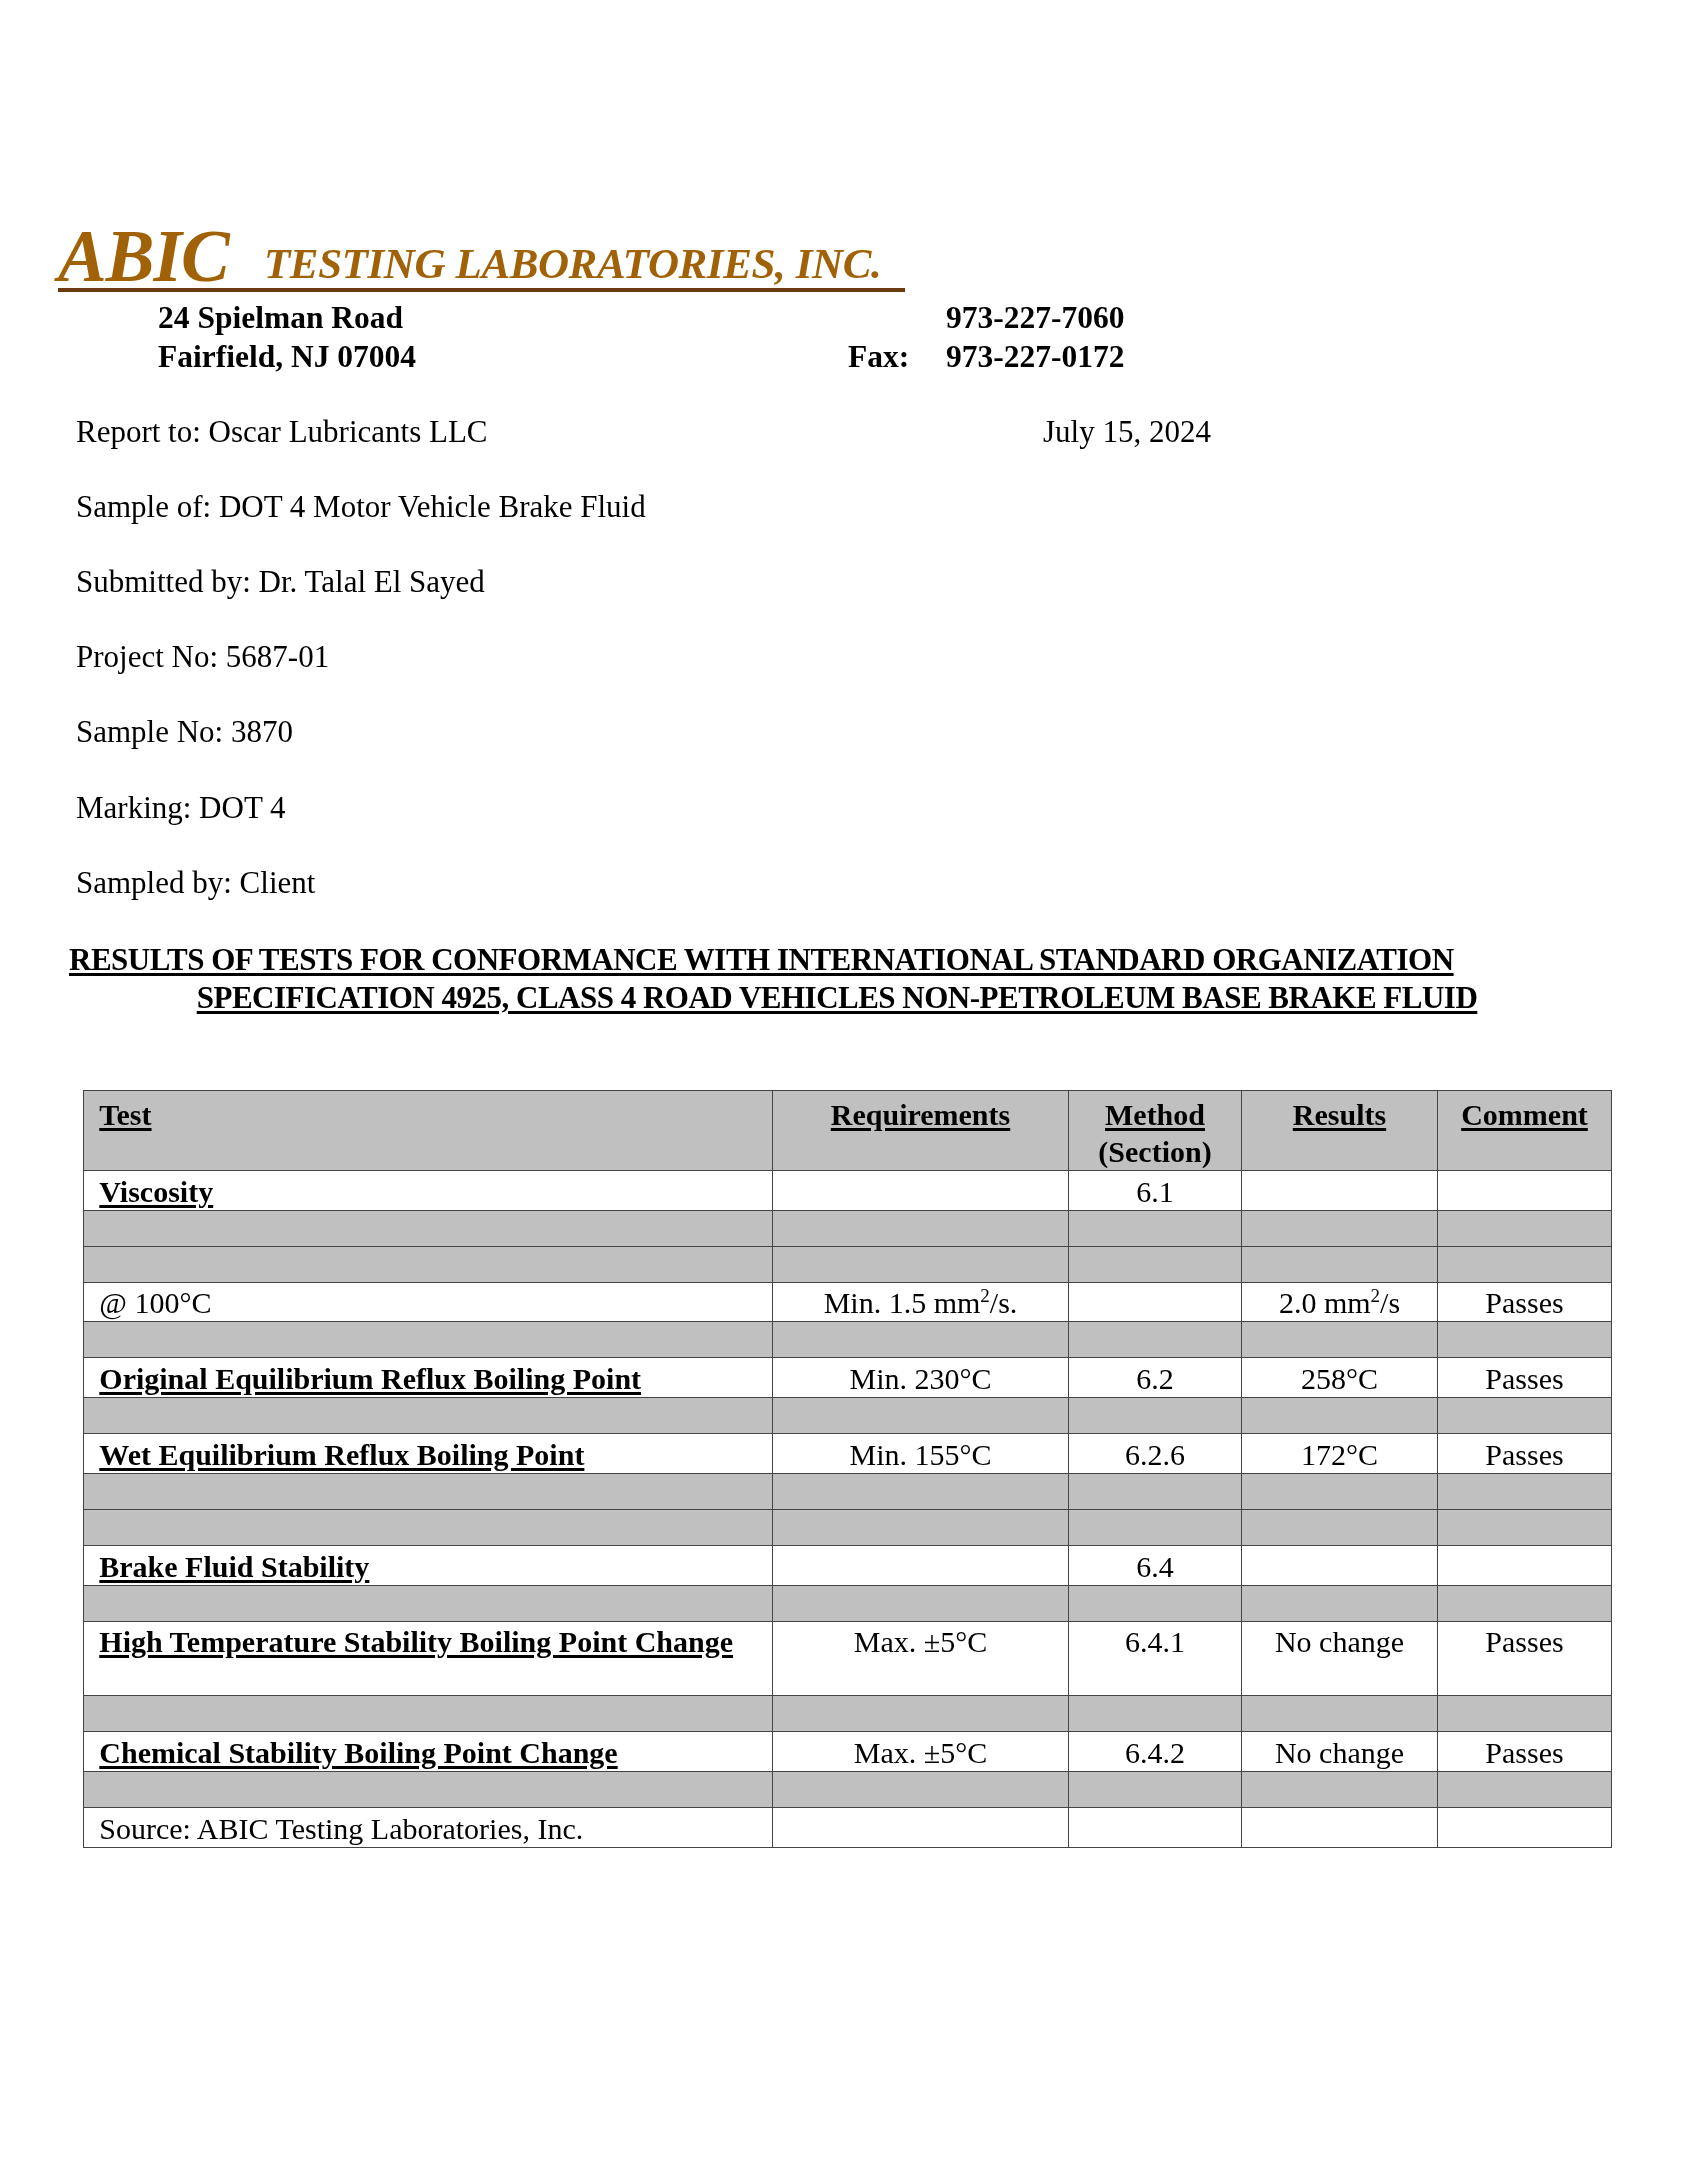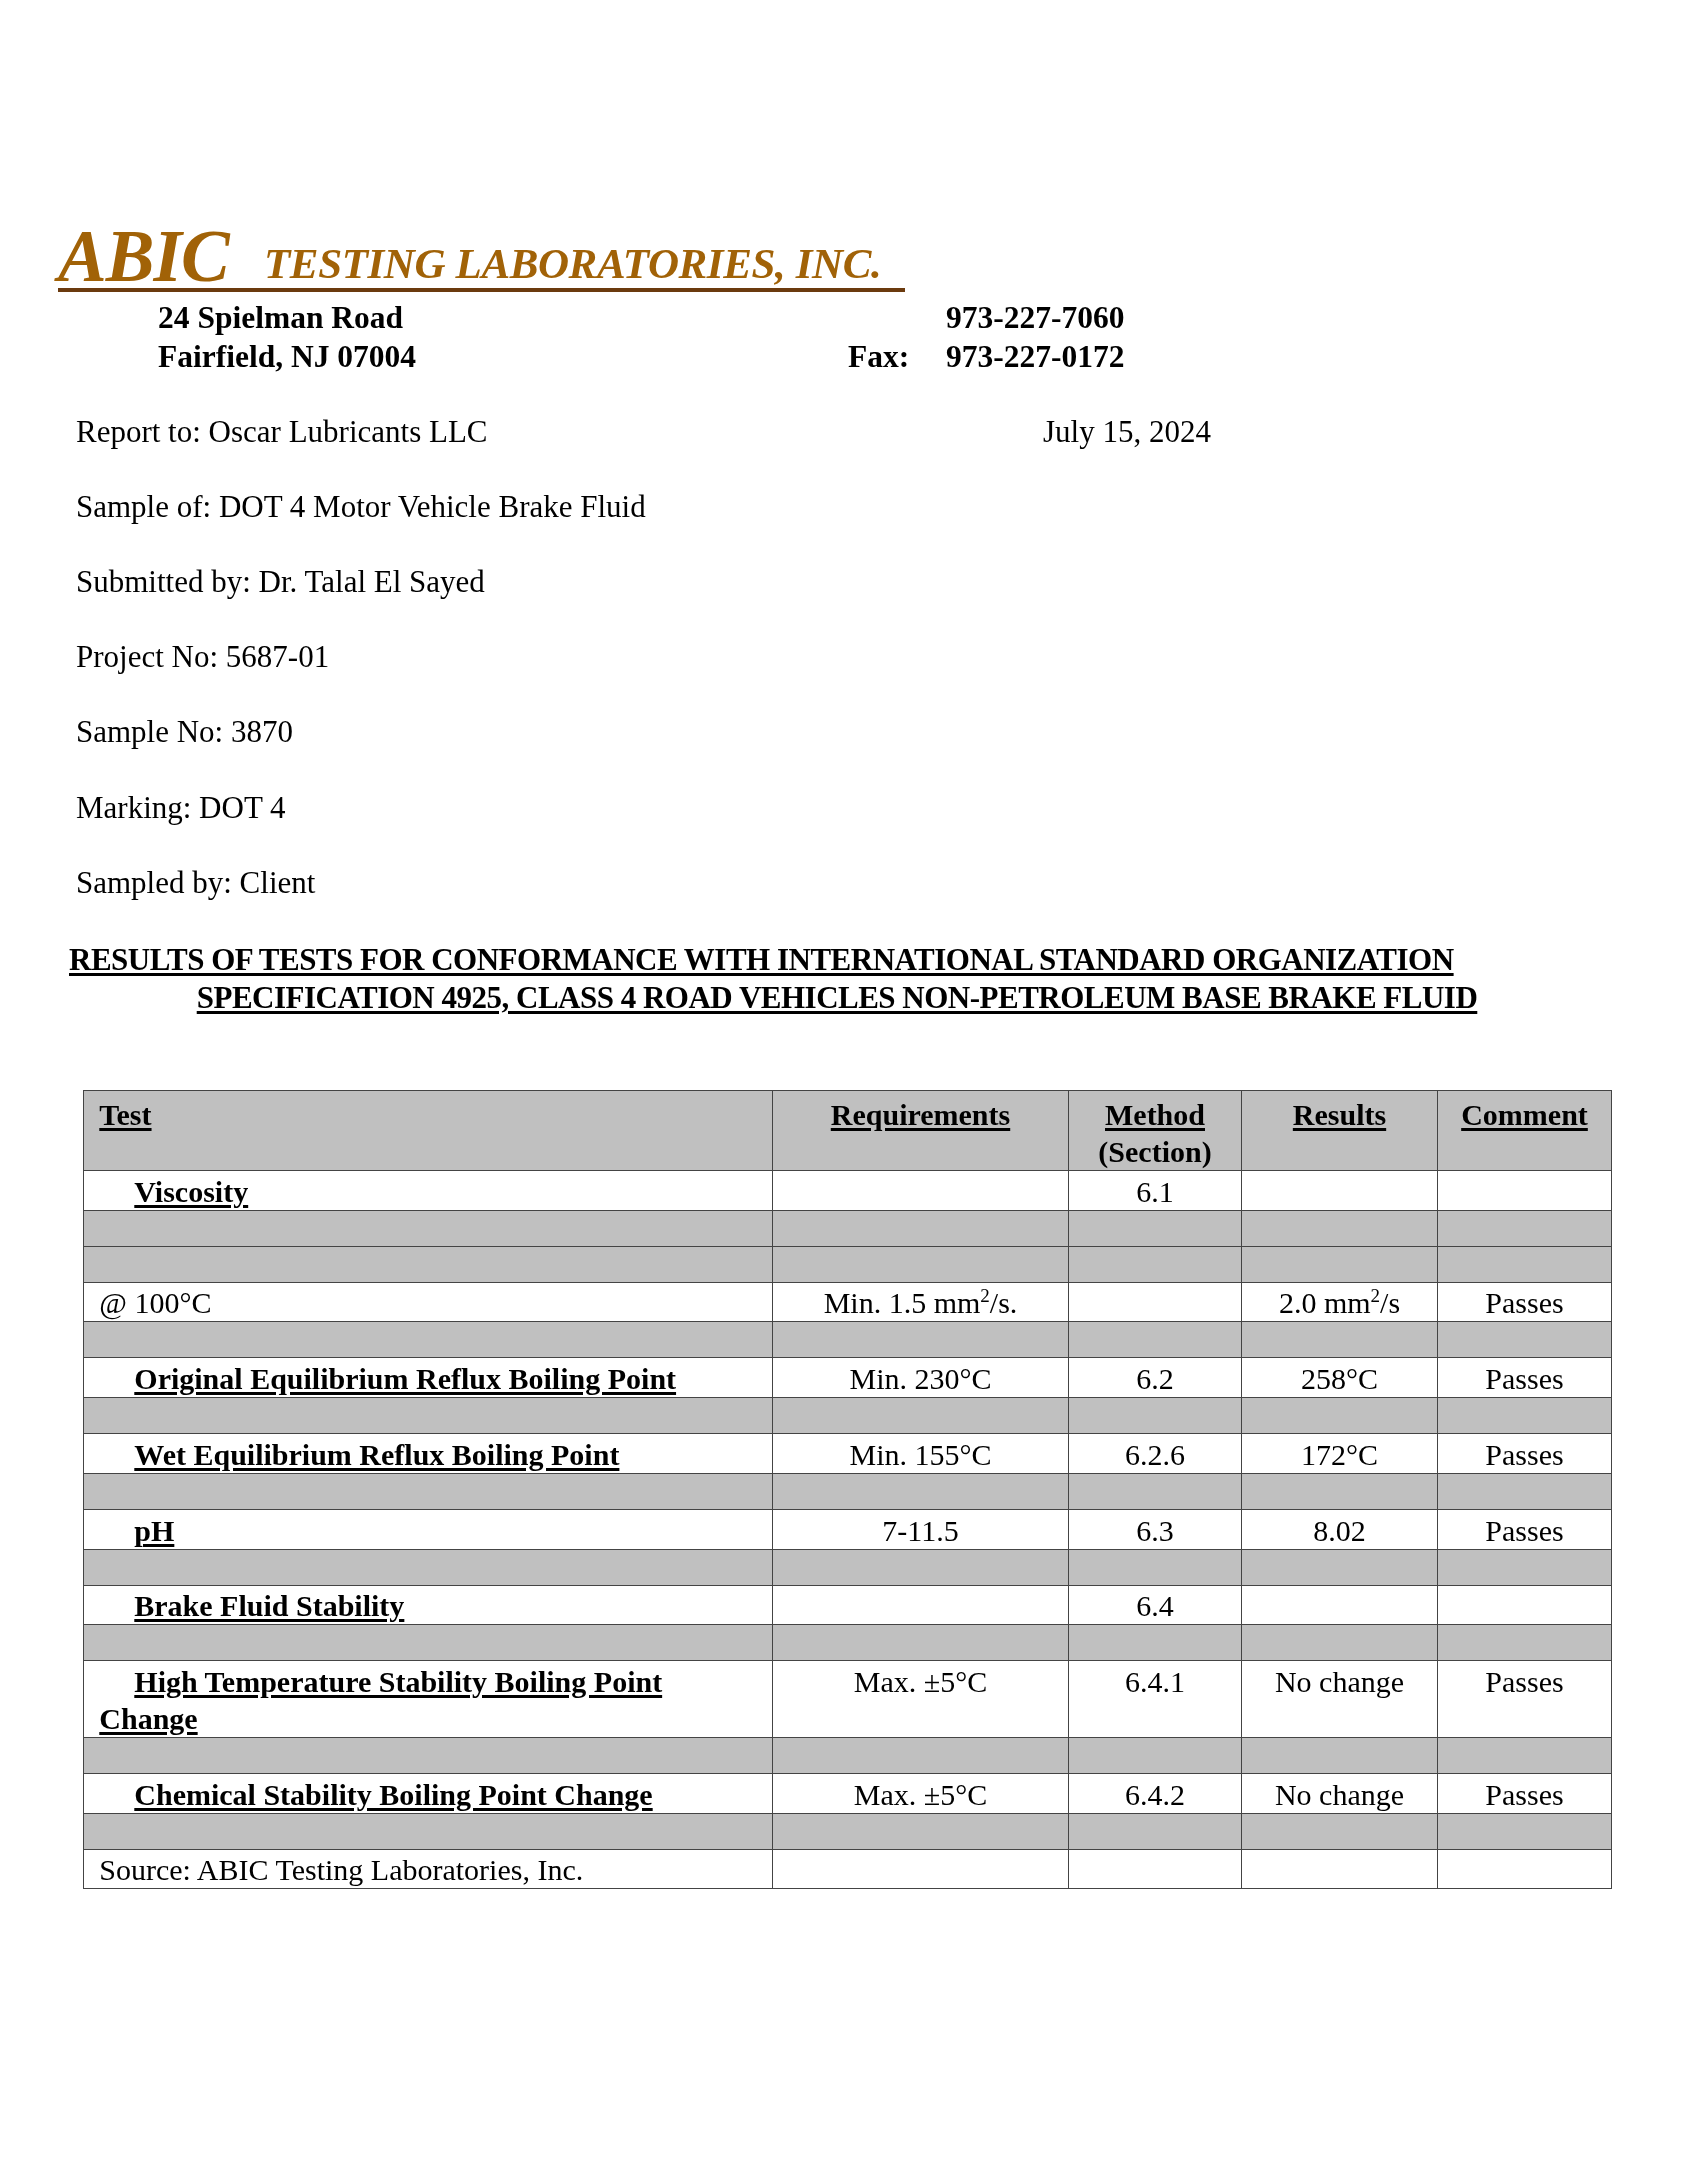--- a/index.html
+++ b/index.html
@@ -18,21 +18,21 @@
           table-layout:fixed; font-size:30px; }
   td { border:1.7px solid #444; padding:0 15.3px; vertical-align:top; line-height:37px; }
   tr.hdr td { background:#c0c0c0; font-weight:bold; text-align:center; height:73px; padding-top:5.1px; }
   tr.hdr td.c0 { text-align:left; }
   tr.data td { background:#fff; height:34px; padding-top:1.7px; }
   tr.data.tall td { height:72px; }
   tr.gap td { background:#c0c0c0; height:35px; }
   td.c0 { text-align:left; }
   td.cc { text-align:center; }
   .ul { text-decoration:underline; text-decoration-thickness:2.6px; text-underline-offset:3.4px; }
-  .b { font-weight:bold;margin-left:35px; }
+  .b { font-weight:bold; }
   sup { font-size:19px; line-height:0; }
 </style>
 </head>
 <body>
 
 <div class="abs brand" id="logo-abic">ABIC</div>
 <div class="abs brand" id="logo-rest">TESTING LABORATORIES, INC.</div>
 <div class="abs" id="logo-rule"></div>
 
 <div class="abs addr" style="left:158px; top:302px;">24 Spielman Road</div>
@@ -131,27 +131,20 @@
     <td class="cc">Passes</td>
   </tr>
   <tr class="gap">
         <td></td>
         <td></td>
         <td></td>
         <td></td>
         <td></td>
       </tr>
 
-  <tr class="data">
-    <td class="c0"><span class="b ul">pH</span></td>
-    <td class="cc">7-11.5</td>
-    <td class="cc">6.3</td>
-    <td class="cc">8.02</td>
-    <td class="cc">Passes</td>
-  </tr>
   <tr class="gap">
         <td></td>
         <td></td>
         <td></td>
         <td></td>
         <td></td>
       </tr>
 
   <tr class="data">
     <td class="c0"><span class="b ul">Brake Fluid Stability</span></td>

